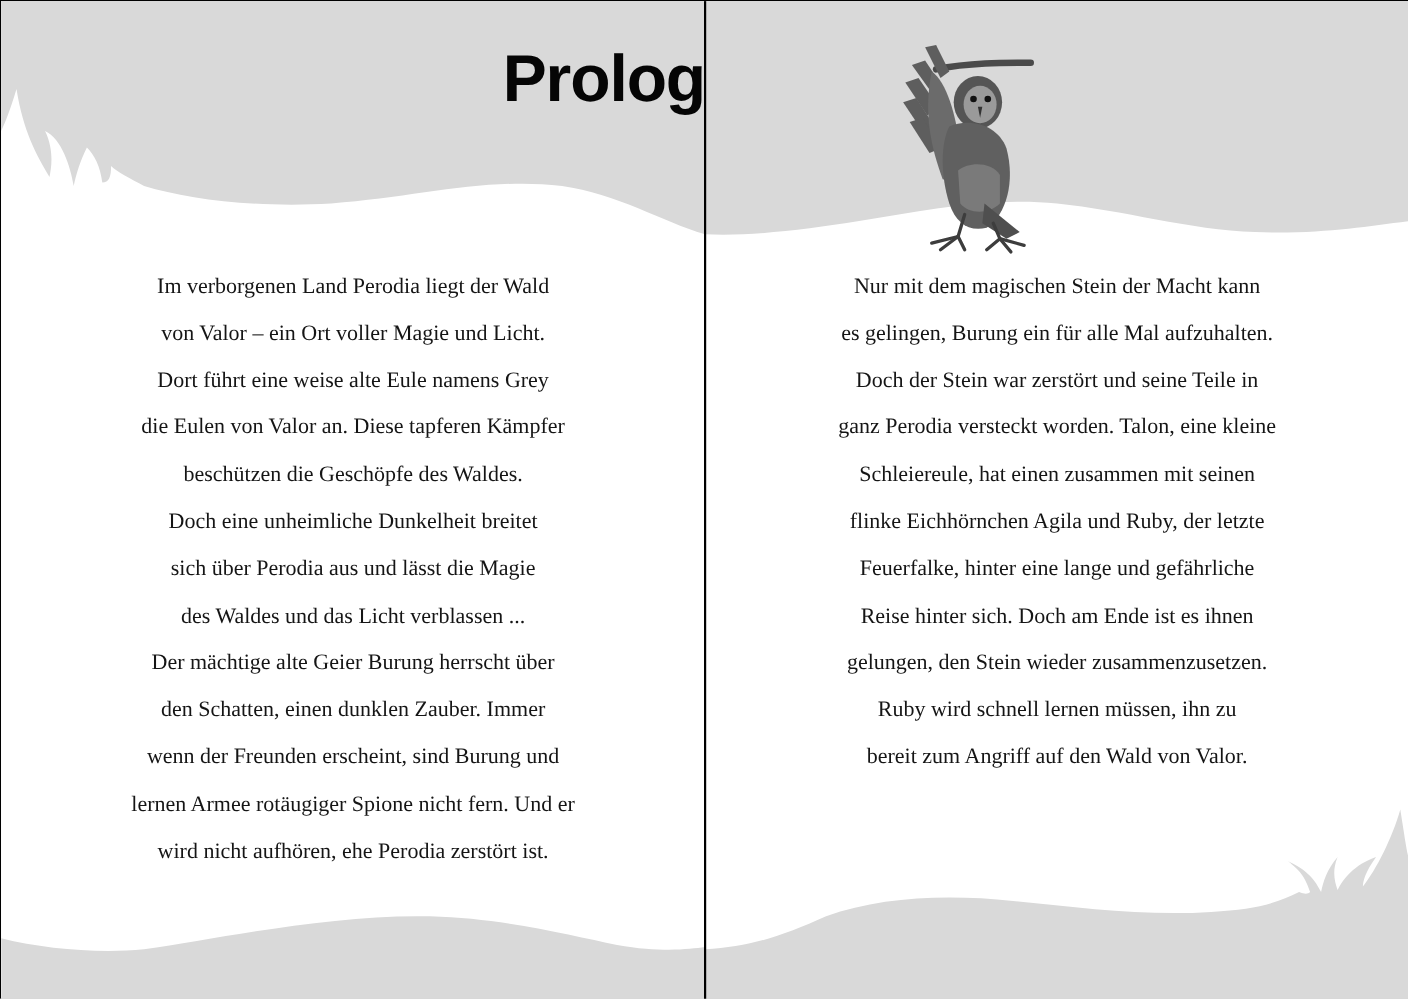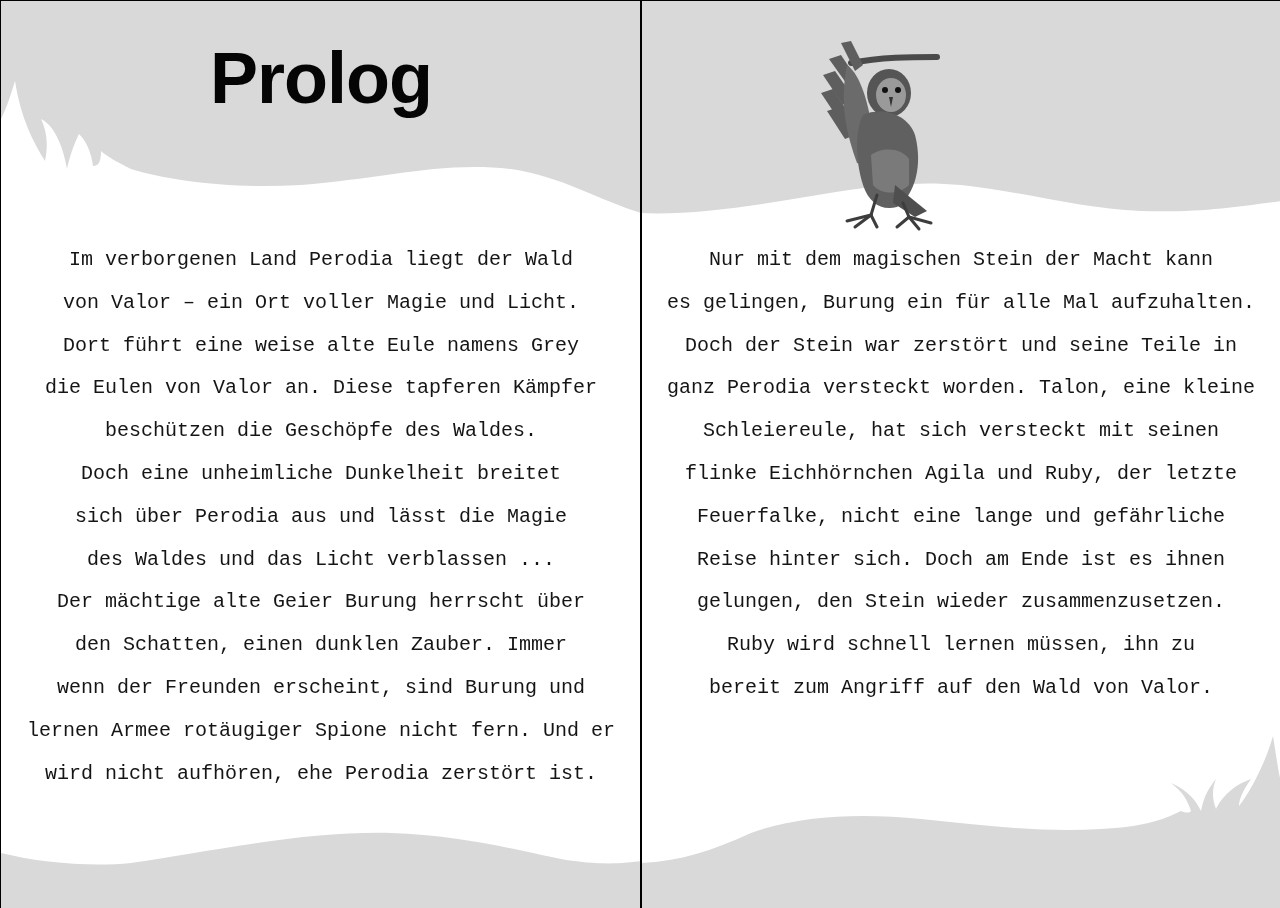--- a/index.html
+++ b/index.html
@@ -11,31 +11,31 @@
     .page { position: absolute; top: 0; width: 640px; height: 908px; overflow: hidden; background: #ffffff; }
     .page.left { left: 0; }
     .page.right { left: 640px; }
 
     .page svg.bg { position: absolute; left: 0; top: 0; width: 640px; height: 908px; }
 
     .divider { position: absolute; left: 639px; top: 0; width: 2px; height: 908px; background: #000; }
 
     .title {
       position: absolute; left: 0; width: 640px; top: 36px;
-      text-align: center;
+      text-align: right;
       font-family: "Liberation Sans", sans-serif;
       font-weight: bold;
-      font-size: 72px; letter-spacing: -1px;
+      font-size: 60px; letter-spacing: -1px;
       color: #050505;
     }
 
     .text {
       position: absolute; top: 238px; left: 0; width: 640px;
       text-align: center;
-      font-family: Liberation Mono, monospace;
+      font-family: Liberation Serif, serif;
       font-size: 20px;
       line-height: 42.8px;
       color: #151515;
     }
     .text .line { display: block; white-space: nowrap; }
 
     .owl { position: absolute; left: 170px; top: 34px; width: 160px; height: 200px; }
   </style>
 </head>
 <body>
@@ -146,23 +146,23 @@
         <path d="M98,182 L108,194"></path>
         <path d="M98,182 L120,188"></path>
       </g>
     </svg>
 
     <div class="text">
       <span class="line">Nur mit dem magischen Stein der Macht kann</span>
       <span class="line">es gelingen, Burung ein für alle Mal aufzuhalten.</span>
       <span class="line">Doch der Stein war zerstört und seine Teile in</span>
       <span class="line">ganz Perodia versteckt worden. Talon, eine kleine</span>
-      <span class="line">Schleiereule, hat sich versteckt mit seinen</span>
+      <span class="line">Schleiereule, hat einen zusammen mit seinen</span>
       <span class="line">flinke Eichhörnchen Agila und Ruby, der letzte</span>
-      <span class="line">Feuerfalke, nicht eine lange und gefährliche</span>
+      <span class="line">Feuerfalke, hinter eine lange und gefährliche</span>
       <span class="line">Reise hinter sich. Doch am Ende ist es ihnen</span>
       <span class="line">gelungen, den Stein wieder zusammenzusetzen.</span>
       <span class="line">Ruby wird schnell lernen müssen, ihn zu</span>
       <span class="line">bereit zum Angriff auf den Wald von Valor.</span>
     </div>
   </div>
 
   <div class="divider"></div>
 </div>
 

